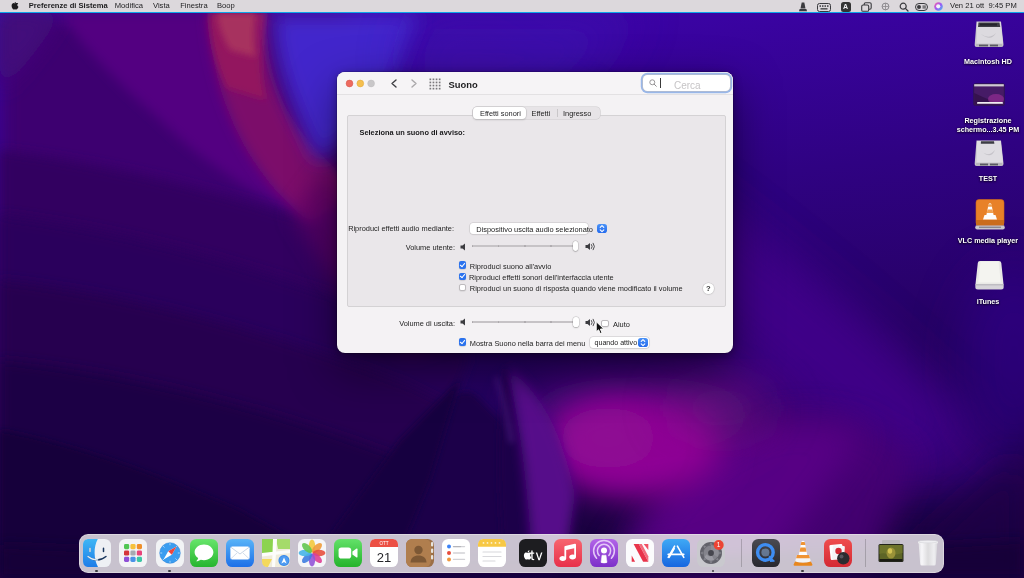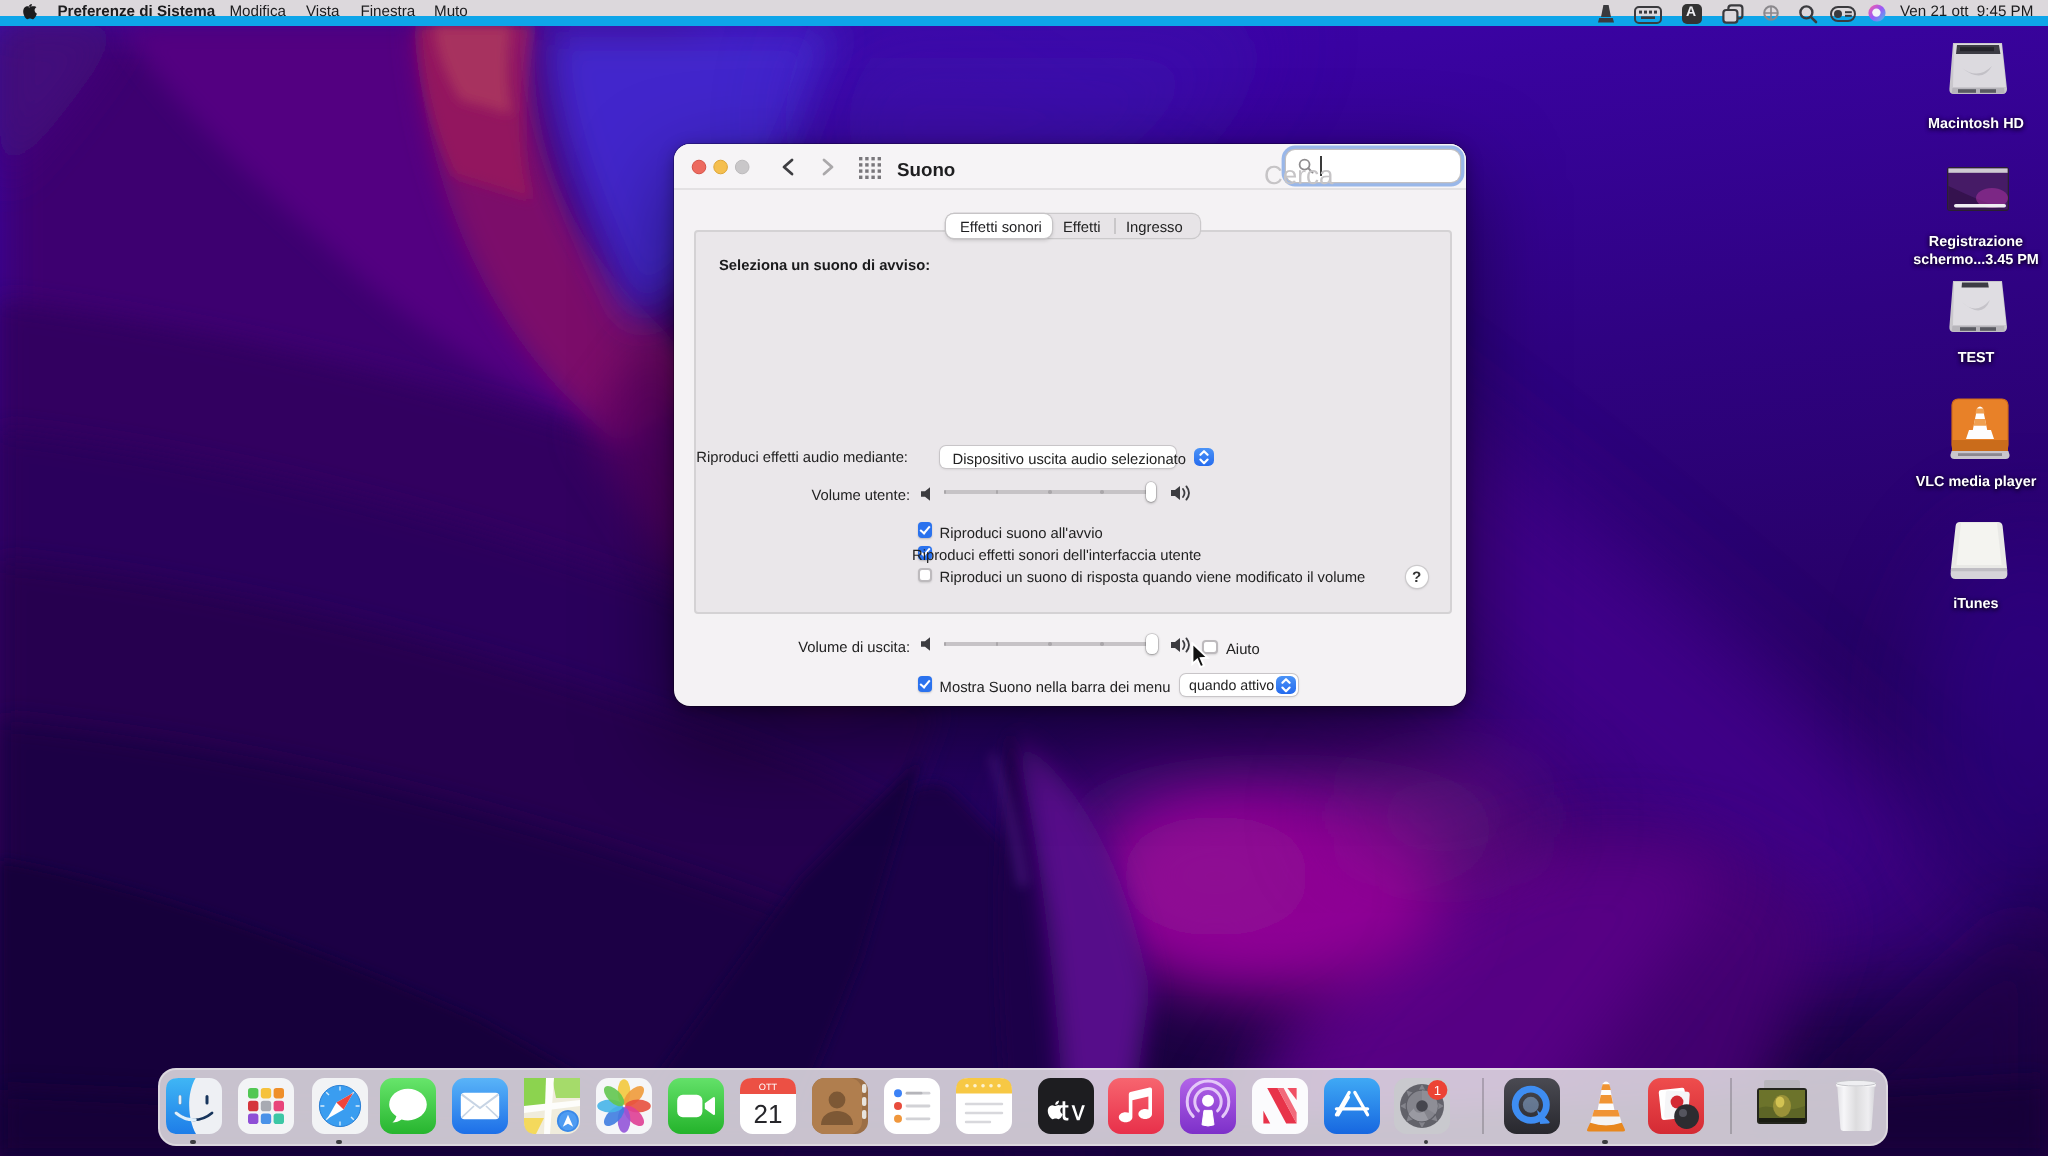--- a/index.html
+++ b/index.html
@@ -1,20 +1,20 @@
 <!DOCTYPE html>
 <html><head><meta charset="utf-8">
 <style>
 *{margin:0;padding:0;box-sizing:border-box}
 html,body{width:1024px;height:578px;overflow:hidden}
 body{font-family:"Liberation Sans",sans-serif;position:relative;background:#30095a}
 #screen{position:absolute;inset:0;width:1024px;height:578px;overflow:hidden;will-change:transform}
 .abs{position:absolute}
 
-#menubar{position:absolute;left:0;top:0;width:1024px;height:12.5px;background:#dcd8dc;border-bottom:5px solid #0ea5e9;z-index:50;color:#1c1c1e}
+#menubar{position:absolute;left:0;top:0;width:1024px;height:12.5px;background:#dcd8dc;border-bottom:1px solid #0ea5e9;z-index:50;color:#1c1c1e}
 .mtxt{position:absolute;top:0;height:12.5px;line-height:12.5px;font-size:7.6px;white-space:nowrap}
 
 .dlabel{position:absolute;color:#fff;font-size:7.2px;font-weight:bold;text-align:center;text-shadow:0 1px 2px rgba(0,0,0,.75),0 0 2px rgba(0,0,0,.5);white-space:nowrap;line-height:9px}
 
 #dock{position:absolute;left:79px;top:533.5px;width:865px;height:39px;background:rgba(225,221,226,.88);border:0.5px solid rgba(255,255,255,.35);border-radius:9px;z-index:60}
 .dicon{position:absolute;top:539px;width:28px;height:28px;z-index:62}
 .ddot{position:absolute;top:569.8px;width:2.4px;height:2.4px;border-radius:50%;background:#3c3c40;z-index:61}
 .dsep{position:absolute;top:539px;width:1px;height:28px;background:rgba(0,0,0,.18);z-index:61}
 
 #win{position:absolute;left:337px;top:71.5px;width:396px;height:281.5px;background:#f4f2f4;border-radius:8px;box-shadow:0 16px 45px rgba(0,0,0,.5),0 2px 8px rgba(0,0,0,.35),0 0 0 0.5px rgba(0,0,0,.25);z-index:40;overflow:hidden}
@@ -105,21 +105,21 @@
 </svg>
 
 <div id="menubar">
  <svg class="abs" style="left:10px;top:2.2px" width="9" height="9" viewBox="0 0 9 9">
         <path d="M6.4,1.1c-.5,0-1,.3-1.3.3S4.3,1.1,3.8,1.1C2.7,1.1,1.6,2,1.6,3.8c0,1.9,1.3,3.8,2.1,3.8.4,0,.9-.3,1.3-.3s.8.3,1.3.3c.8,0,2-1.8,2.1-2.9-.6-.3-1.1-.9-1.1-1.6,0-.7.4-1.2.9-1.5-.4-.5-1-.6-1.8-.5zM5.9,0c.1.5-.1.9-.4,1.2-.3.3-.7.5-1.1.5-.1-.4.1-.9.4-1.2C5.1.2,5.6,0,5.9,0z" fill="#1c1c1e"></path>
       </svg>
  <div class="mtxt" style="left:28.7px;font-weight:bold">Preferenze di Sistema</div>
  <div class="mtxt" style="left:114.7px">Modifica</div>
  <div class="mtxt" style="left:153px">Vista</div>
  <div class="mtxt" style="left:180.2px">Finestra</div>
- <div class="mtxt" style="left:217px">Muto</div>
+ <div class="mtxt" style="left:217px">Boop</div>
 
  <svg class="abs" style="left:797px;top:2px" width="12" height="10" viewBox="0 0 12 10">
         <path d="M4.7,0.5 h2.6 l1.2,6 h-5 z" fill="#3a3a3e"></path>
         <path d="M2.6,7 h6.8 l0.6,2.2 h-8 z" fill="#3a3a3e"></path>
       </svg>
  <svg class="abs" style="left:817px;top:2.5px" width="14" height="9" viewBox="0 0 14 9">
         <rect x="0.5" y="0.5" width="13" height="8" rx="2" fill="none" stroke="#3a3a3e" stroke-width="1"></rect>
         <rect x="2.5" y="2.3" width="1.5" height="1.5" fill="#3a3a3e"></rect>
         <rect x="5" y="2.3" width="1.5" height="1.5" fill="#3a3a3e"></rect>
         <rect x="7.5" y="2.3" width="1.5" height="1.5" fill="#3a3a3e"></rect>
@@ -251,21 +251,21 @@
       </g>
 </svg>
 <div class="abs" style="left:448.5px;top:78.5px;font-size:9.4px;font-weight:bold;color:#1e1e20;z-index:41">Suono</div>
 
 <div class="abs" style="left:643px;top:75px;width:87px;height:16px;background:#fff;border-radius:4.5px;box-shadow:0 0 0 0.6px #c2c0c2,0 0 0 2.2px rgba(130,168,230,.8);z-index:41"></div>
 <svg class="abs" style="left:649px;top:79px;z-index:42" width="8" height="8" viewBox="0 0 9 9">
       <circle cx="3.7" cy="3.7" r="2.8" fill="none" stroke="#8e8c8e" stroke-width="1"></circle>
       <path d="M5.8,5.8 L8.2,8.2" stroke="#8e8c8e" stroke-width="1.1" stroke-linecap="round"></path>
     </svg>
 <div class="abs" style="left:659.5px;top:77.5px;width:1px;height:10.5px;background:#3a3a3a;z-index:42"></div>
-<div class="abs" style="left:632px;top:79.5px;font-size:13px;color:#c6c4c6;z-index:42">Cerca</div>
+<div class="abs" style="left:674px;top:79.5px;font-size:10px;color:#c6c4c6;z-index:42">Cerca</div>
 
 <div class="abs" style="left:347px;top:115px;width:378.5px;height:191.5px;background:#eae7ea;border:0.6px solid #d4d2d4;border-radius:2px;z-index:41"></div>
 
 <div class="abs" style="left:473.3px;top:106.8px;width:126.3px;height:12px;background:#e7e4e7;border-radius:4px;box-shadow:0 0 0 0.6px #cbc9cb;z-index:42"></div>
 <div class="abs" style="left:473.3px;top:106.8px;width:52.5px;height:12px;background:#fff;border-radius:4px;box-shadow:0 0 0 0.6px #c6c4c6,0 1px 2px rgba(0,0,0,.18);z-index:43"></div>
 <div class="abs" style="left:557.2px;top:109px;width:0.8px;height:7.6px;background:#c9c7c9;z-index:43"></div>
 <div class="wtxt" style="left:480px;top:109px;font-size:7.4px;z-index:44;color:#1e1e20">Effetti sonori</div>
 <div class="wtxt" style="left:531.5px;top:109px;font-size:7.4px;z-index:44">Effetti</div>
 <div class="wtxt" style="left:563px;top:109px;font-size:7.4px;z-index:44">Ingresso</div>
 
@@ -296,21 +296,21 @@
   <div class="knob" style="left:101px"></div>
 </div>
 <svg class="abs" style="left:584.8px;top:242px;z-index:44" width="11" height="9" viewBox="0 0 11 9">
       <path d="M0.5,3 h2 L5,1 v7 L2.5,6 h-2 Z" fill="#3c3c40"></path>
       <path d="M6.5,2.5 q1.5,2 0,4 M8.2,1.2 q2.6,3.3 0,6.6" fill="none" stroke="#3c3c40" stroke-width="0.9" stroke-linecap="round"></path>
     </svg>
 
 <div class="cb on" style="left:458.6px;top:261.2px;z-index:44"></div>
 <div class="wtxt" style="left:469.8px;top:261.5px;z-index:44">Riproduci suono all'avvio</div>
 <div class="cb on" style="left:458.6px;top:272.6px;z-index:44"></div>
-<div class="wtxt" style="left:456px;top:272.9px;z-index:44">Riproduci effetti sonori dell'interfaccia utente</div>
+<div class="wtxt" style="left:469px;top:272.9px;z-index:44">Riproduci effetti sonori dell'interfaccia utente</div>
 <div class="cb off" style="left:458.6px;top:284px;z-index:44"></div>
 <div class="wtxt" style="left:469.8px;top:284.3px;z-index:44">Riproduci un suono di risposta quando viene modificato il volume</div>
 <div class="abs" style="left:702.8px;top:283px;width:11px;height:11px;border-radius:50%;background:#fff;box-shadow:0 0 0 0.6px #cccacc,0 0.5px 1.5px rgba(0,0,0,.18);z-index:44;text-align:center;font-size:7.6px;line-height:11px;color:#333;font-weight:bold">?</div>
 
 <div class="rlabel" style="left:355px;top:318.8px;width:100px;z-index:44">Volume di uscita:</div>
 <svg class="abs" style="left:459.8px;top:318.3px;z-index:44" width="8" height="8" viewBox="0 0 8 8">
       <path d="M0.5,2.6 h2 L5,0.6 v6.8 L2.5,5.4 h-2 Z" fill="#3c3c40"></path>
     </svg>
 <div class="slider-track" style="left:471.6px;top:321px;width:106.7px;z-index:44">
   <div class="tick" style="left:0px"></div>

